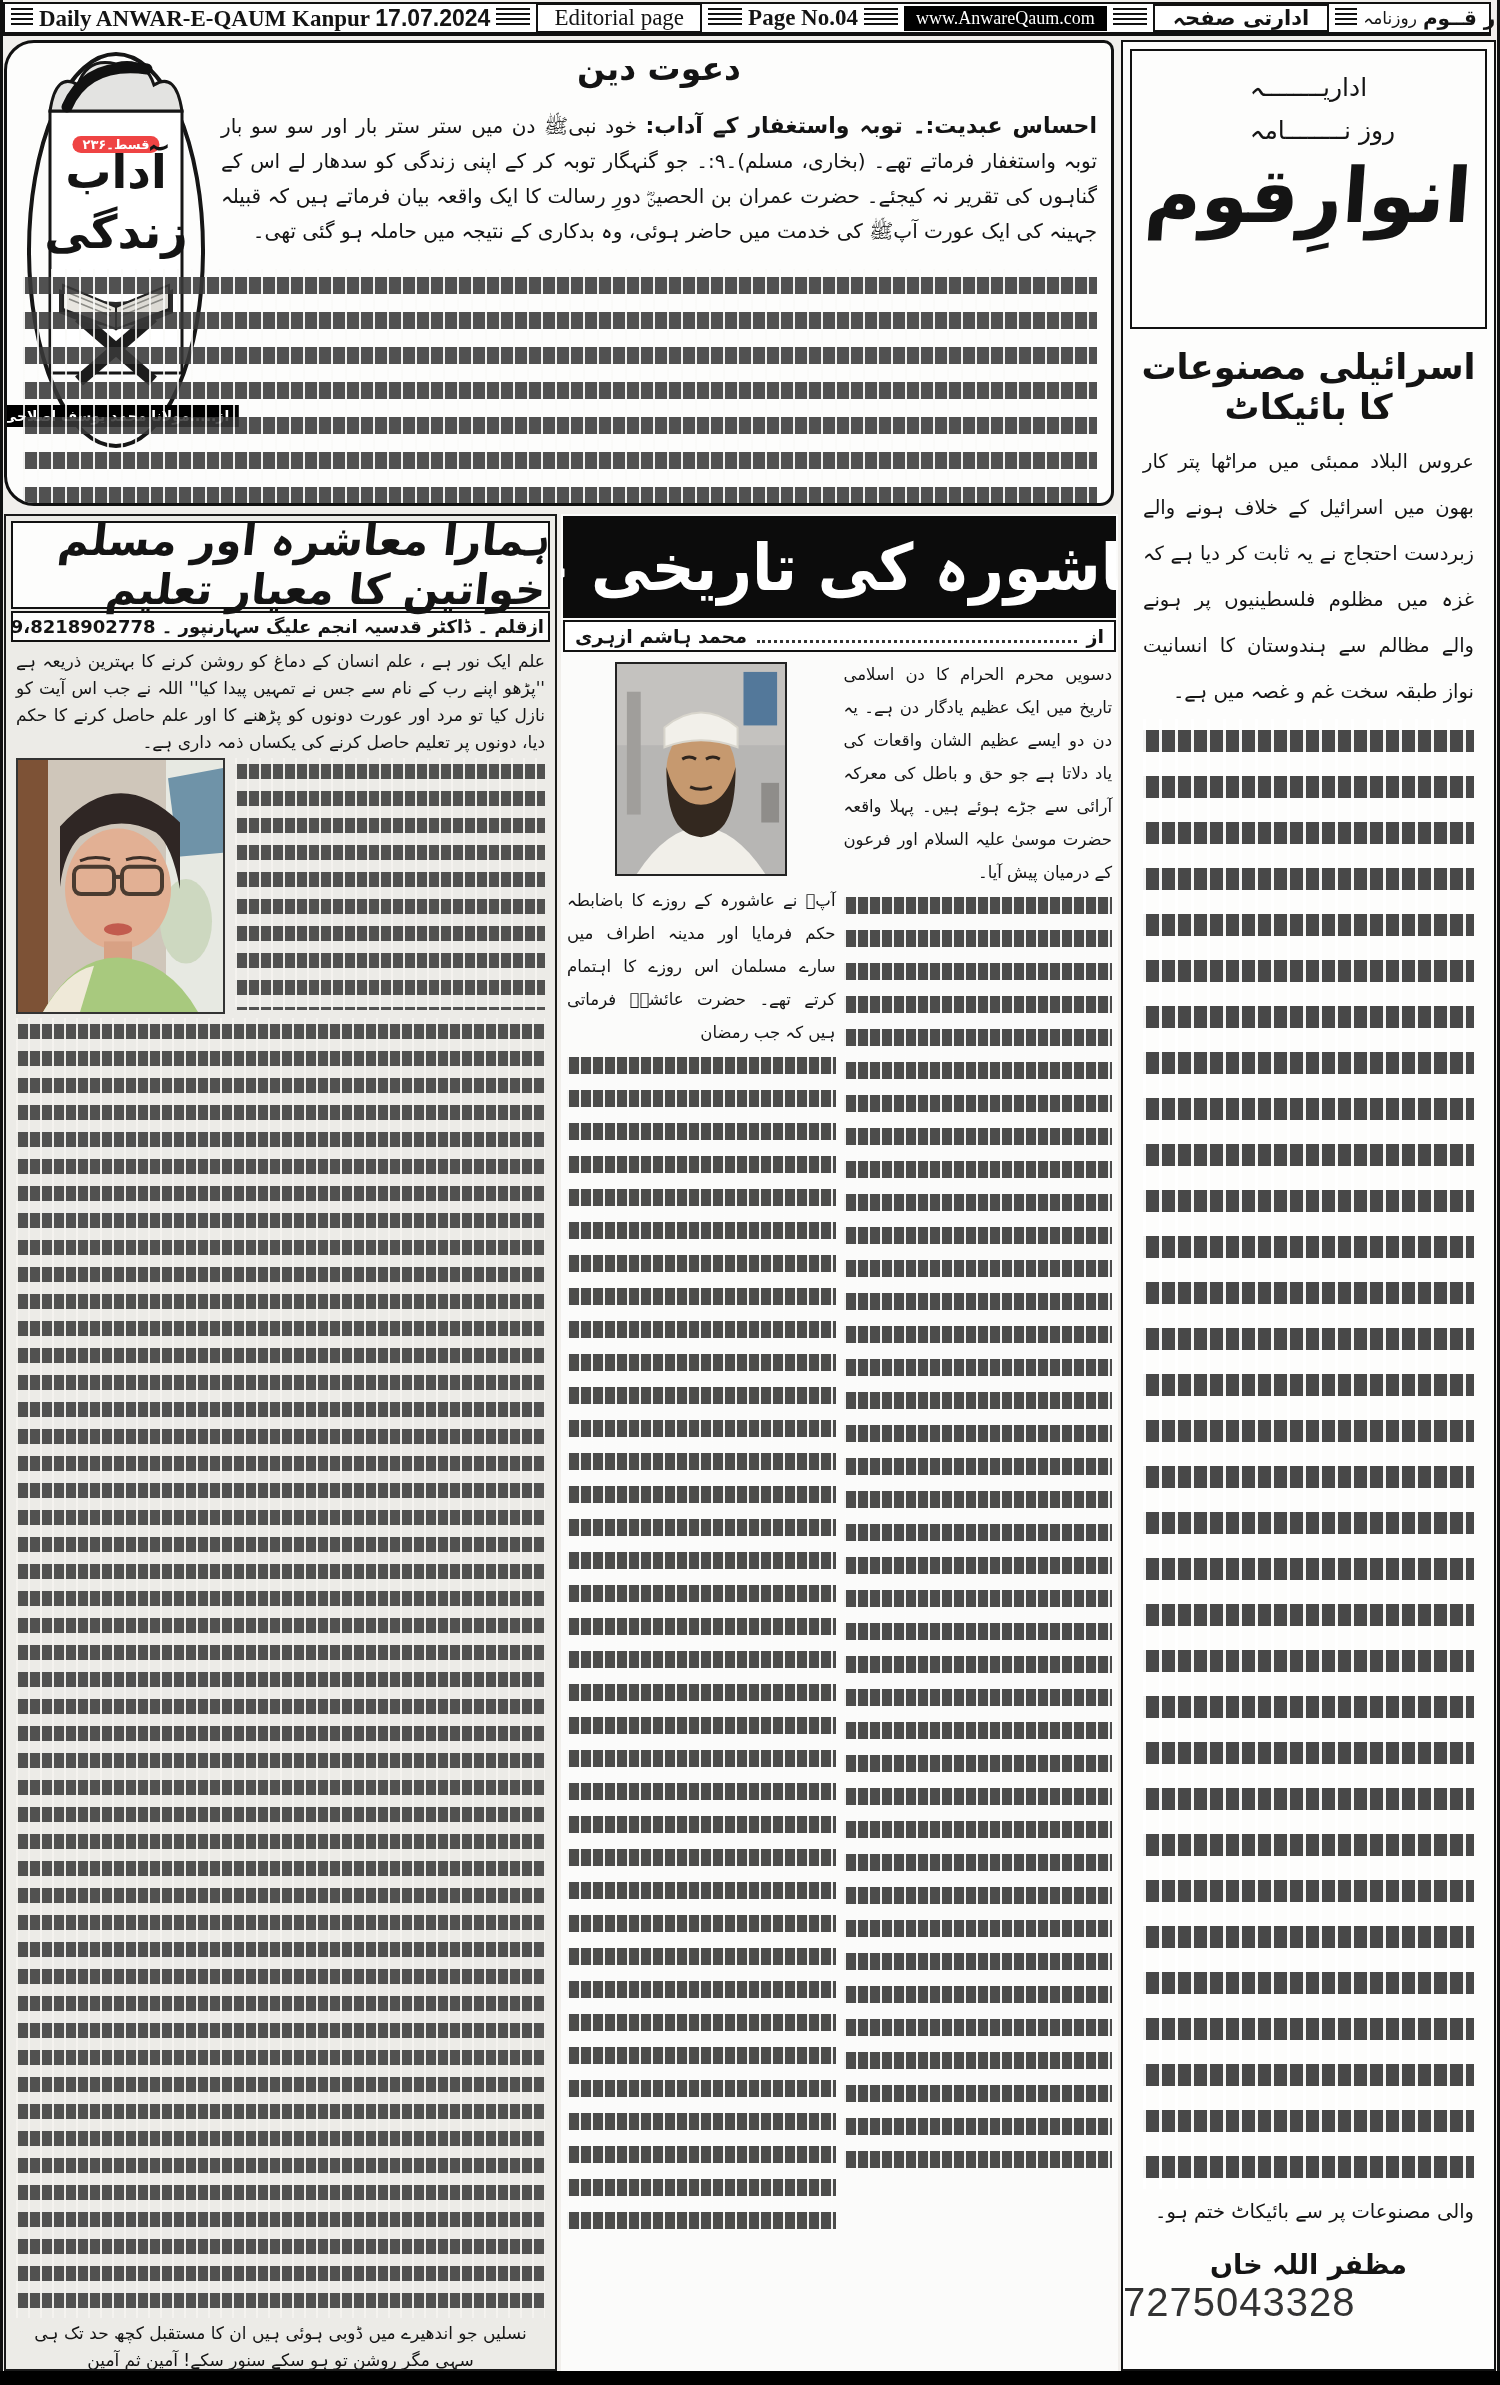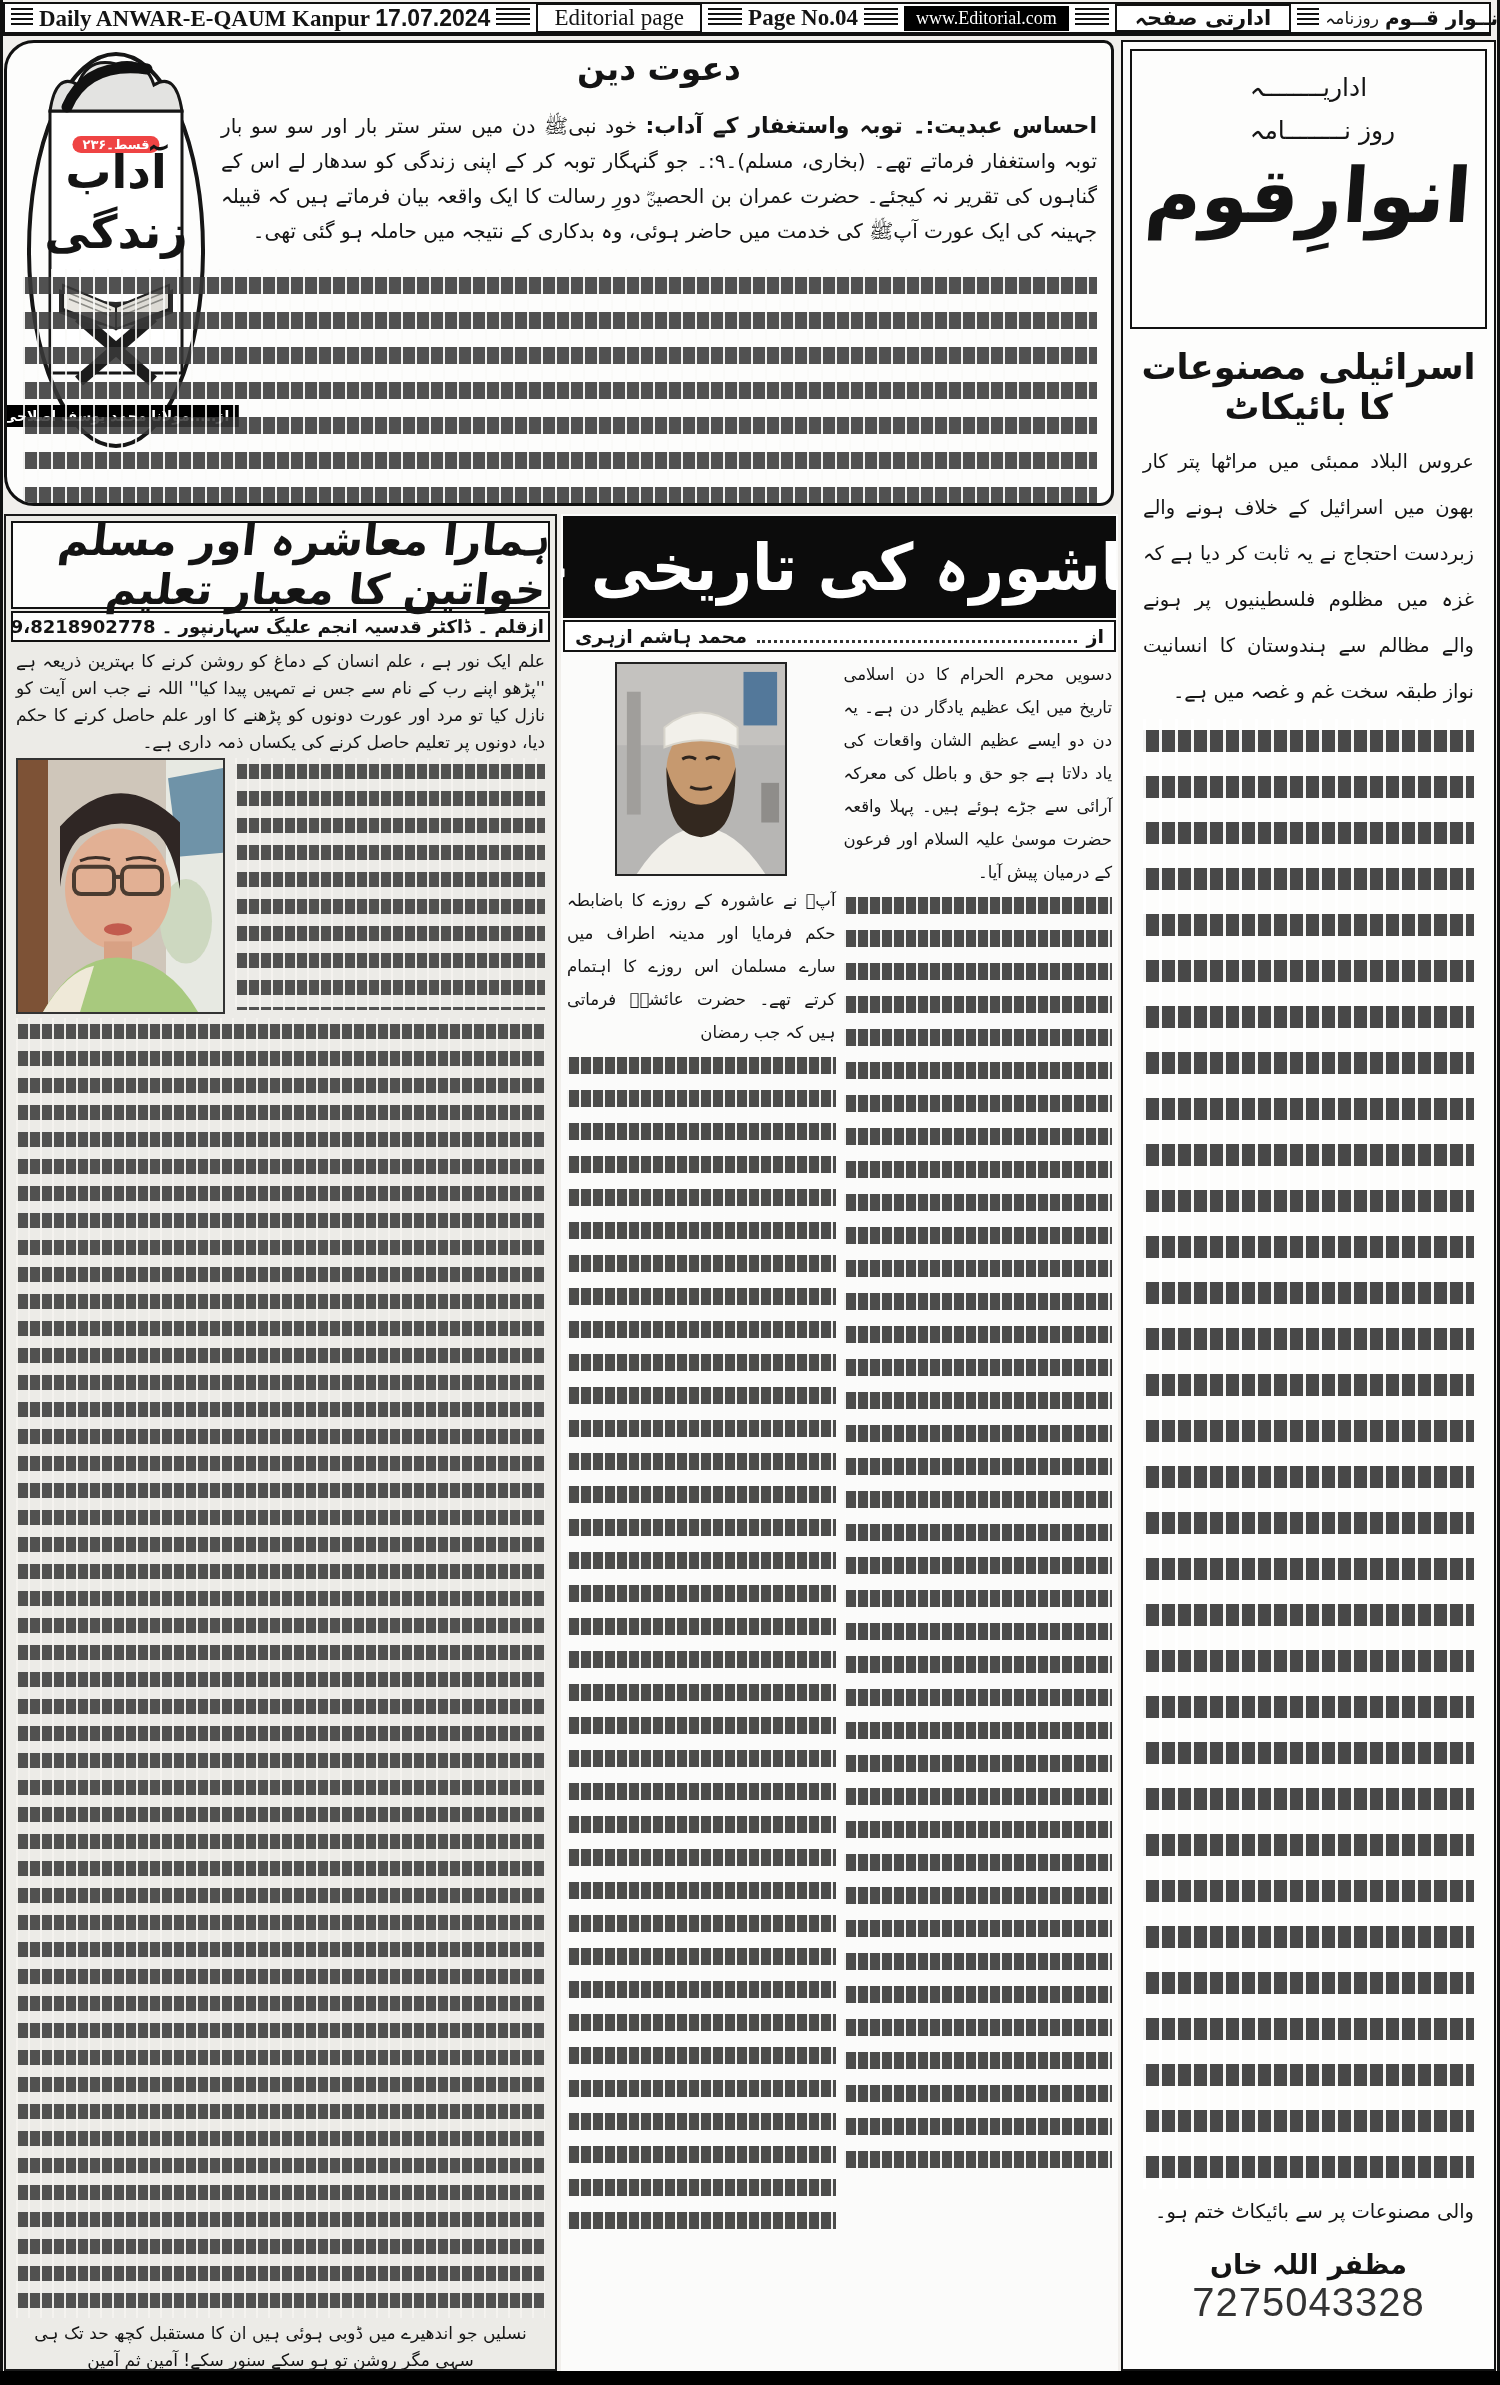--- a/index.html
+++ b/index.html
@@ -85,21 +85,21 @@
   .edit-col{position:absolute;left:1121px;top:40px;width:375px;height:2331px;background:#fdfdfc;
       border:2px solid #111;box-sizing:border-box;overflow:hidden;}
   .masthead{margin:7px;border:2px solid #111;height:280px;text-align:center;padding-top:22px;box-sizing:border-box;}
   .mh-kicker{font-size:25px;}
   .mh-daily{font-size:25px;margin-top:14px;margin-left:28px;}
   .mh-name{font-size:76px;font-weight:bold;margin-top:6px;transform:skewX(-4deg);}
   .ed-headline{text-align:center;font-size:35px;font-weight:bold;margin:18px 6px 12px;}
   .ed-body{padding:0 20px;font-size:19.5px;line-height:46px;}
   .ed-fill{height:1470px;margin-top:4px;}
   .ed-sign{text-align:center;font-size:27px;font-weight:bold;margin-top:14px;}
-  .ed-phone{text-align:center;font-size:40px;font-family:"Liberation Sans",sans-serif;color:#333;letter-spacing:1px;}
+  .ed-phone{text-align:left;font-size:40px;font-family:"Liberation Sans",sans-serif;color:#333;letter-spacing:1px;}
 
   .bottom-bar{position:absolute;left:0;bottom:0;width:1500px;height:14px;background:#000;}
 </style>
 </head>
 <body>
 
 <div class="page">
   <div class="edge left"></div>
   <div class="edge right"></div>
 
@@ -107,21 +107,21 @@
     <div class="hatch sm"></div>
     <div class="hdr-en">
       <span>Daily ANWAR-E-QAUM Kanpur</span>
       <b class="hdr-date">17.07.2024</b>
     </div>
     <div class="hatch"></div>
     <div class="ed-page-box">Editorial page</div>
     <div class="hatch"></div>
     <div class="hdr-en">Page No.04</div>
     <div class="hatch"></div>
-    <div class="site-box">www.Editorial.com</div>
+    <div class="site-box">www.AnwareQaum.com</div>
     <div class="hatch"></div>
     <div class="sec-urdu-box">ادارتی صفحہ</div>
     <div class="hatch sm"></div>
     <div class="hdr-urdu">
 
       <b>انــوار قــوم</b>
       <span>روزنامہ</span>
     </div>
 
   </div>

